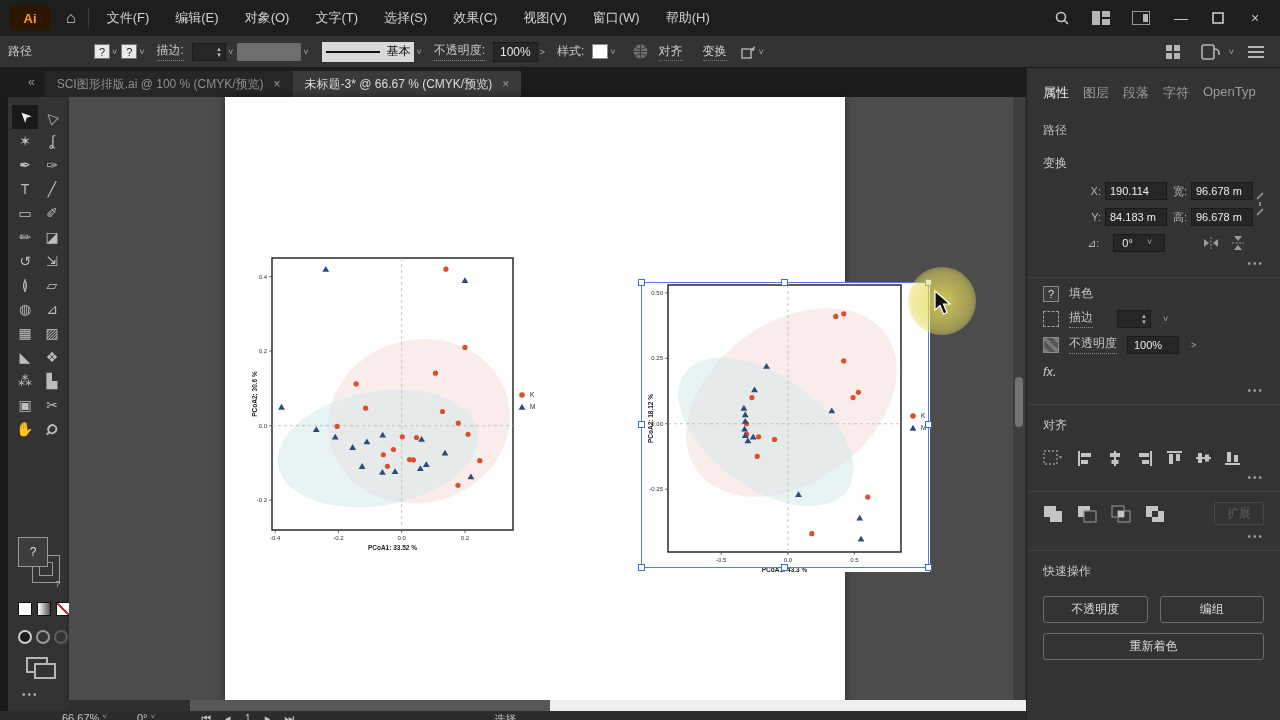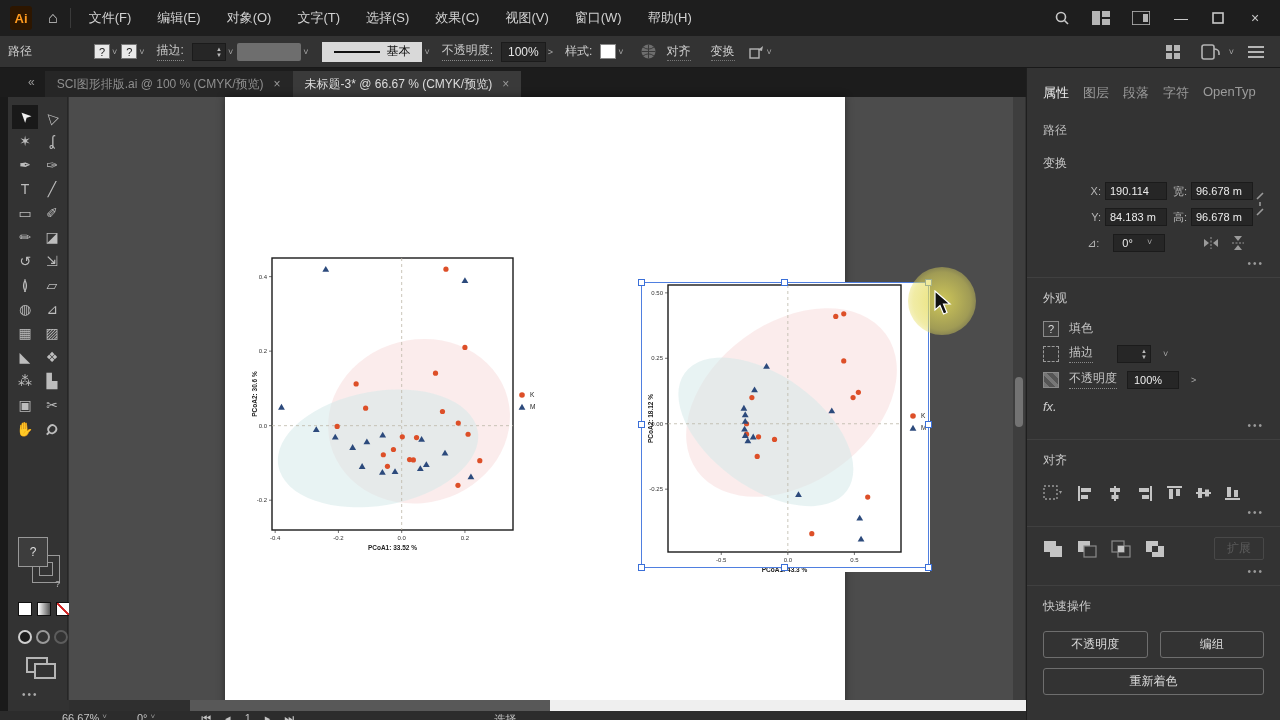--- a/index.html
+++ b/index.html
@@ -4,21 +4,21 @@
 <style>
   * { margin:0; padding:0; box-sizing:border-box; }
   html,body { width:1280px; height:720px; overflow:hidden; background:#323232;
     font-family:"Liberation Sans","DejaVu Sans",sans-serif; }
   .abs { position:absolute; }
   #app { position:relative; width:1280px; height:720px; }
 
   
   .titlebar { position:absolute; left:0; top:0; width:1280px; height:36px; background:#1e1e1e;
     display:flex; align-items:center; }
-  .ai-logo { width:22px; height:24px; margin-left:10px; background:#2d1600; color:#ff9a1e;
+  .ai-logo { width:40px; height:24px; margin-left:10px; background:#2d1600; color:#ff9a1e;
     font-weight:bold; font-size:13px; display:flex; align-items:center; justify-content:center;
     border-radius:3px; }
   .home-ic { margin-left:16px; color:#cfcfcf; font-size:16px; }
   .tb-sep { width:1px; height:20px; background:#3a3a3a; margin:0 12px; }
   #menubar { display:flex; gap:26px; margin-left:6px; }
   .menu-item { color:#d2d2d2; font-size:13px; cursor:default; }
   .tb-right { margin-left:auto; display:flex; align-items:center; gap:22px; padding-right:16px; }
   .tb-right svg { display:block; }
   .winbtn { color:#c8c8c8; font-size:14px; width:18px; text-align:center; }
 
@@ -27,22 +27,22 @@
     border-bottom:1px solid #191919; display:flex; align-items:center; color:#c9c9c9; font-size:12px; }
   .ob-label { margin:0 8px; }
   .chip { width:16px; height:15px; background:#e9e9e9; color:#222; font-size:11px; text-align:center;
     line-height:15px; border:1px solid #777; }
   .caret { color:#aaa; font-size:9px; margin:0 4px 0 2px; }
   .dotted-u { border-bottom:1px dotted #8a8a8a; padding-bottom:1px; }
   .stepper { width:34px; height:18px; background:#262626; border:1px solid #1b1b1b; position:relative; }
   .stepper .up,.stepper .dn { position:absolute; right:3px; font-size:6px; color:#bbb; line-height:6px; }
   .stepper .up { top:2px; } .stepper .dn { bottom:2px; }
   .brushbox { width:64px; height:18px; background:#6e6e6e; border-radius:2px; }
-  .profilebox { width:100px; height:20px; background:#d9d9d9; color:#111; display:flex; align-items:center;
-    gap:6px; padding:0 12px; font-size:12px; }
+  .profilebox { width:92px; height:20px; background:#d9d9d9; color:#111; display:flex; align-items:center;
+    gap:6px; padding:0 4px; font-size:12px; }
   .pline { flex:1; height:2px; background:#111; }
   .field { background:#262626; border:1px solid #1b1b1b; color:#e6e6e6; font-size:12px;
     padding:2px 6px; min-width:44px; }
   .swatchwhite { width:16px; height:15px; background:#fff; border:1px solid #888; }
   .obtxt { color:#cfcfcf; font-size:12px; margin:0 10px; border-bottom:1px dotted #777; }
 
   
   .tabbar { position:absolute; left:0; top:68px; width:1026px; height:29px; background:#1c1c1c;
     display:flex; align-items:flex-end; }
   .collapse-ic { color:#9a9a9a; font-size:12px; margin:0 10px 8px 28px; }
@@ -565,21 +565,20 @@
           <svg width="14" height="16" viewBox="0 0 14 16" data-name="flip-vertical-icon">
             <path d="M1,8 L13,8" stroke="#9a9a9a" stroke-width="1" stroke-dasharray="2,1.5"></path>
             <path d="M7,6 L3,1 L11,1 Z M7,10 L3,15 L11,15 Z" fill="#9a9a9a"></path>
           </svg>
         </div>
       </div>
     </div>
     <div class="more-dots" data-name="transform-more-options">•••</div>
     <div class="divider" data-name="divider"></div>
 
-    <div class="sec-title" data-name="appearance-section-title">外观</div>
     <div class="ap-row">
       <span class="q-swatch" data-name="fill-swatch">?</span>
       <span data-name="fill-label">填色</span>
     </div>
     <div class="ap-row">
       <span class="stroke-ic" data-name="stroke-swatch-icon"></span>
       <span class="ap-label" data-name="stroke-label">描边</span>
       <span style="width:4px"></span>
       <span class="stepper" data-name="stroke-weight-stepper">
           <span class="up">▲</span>

